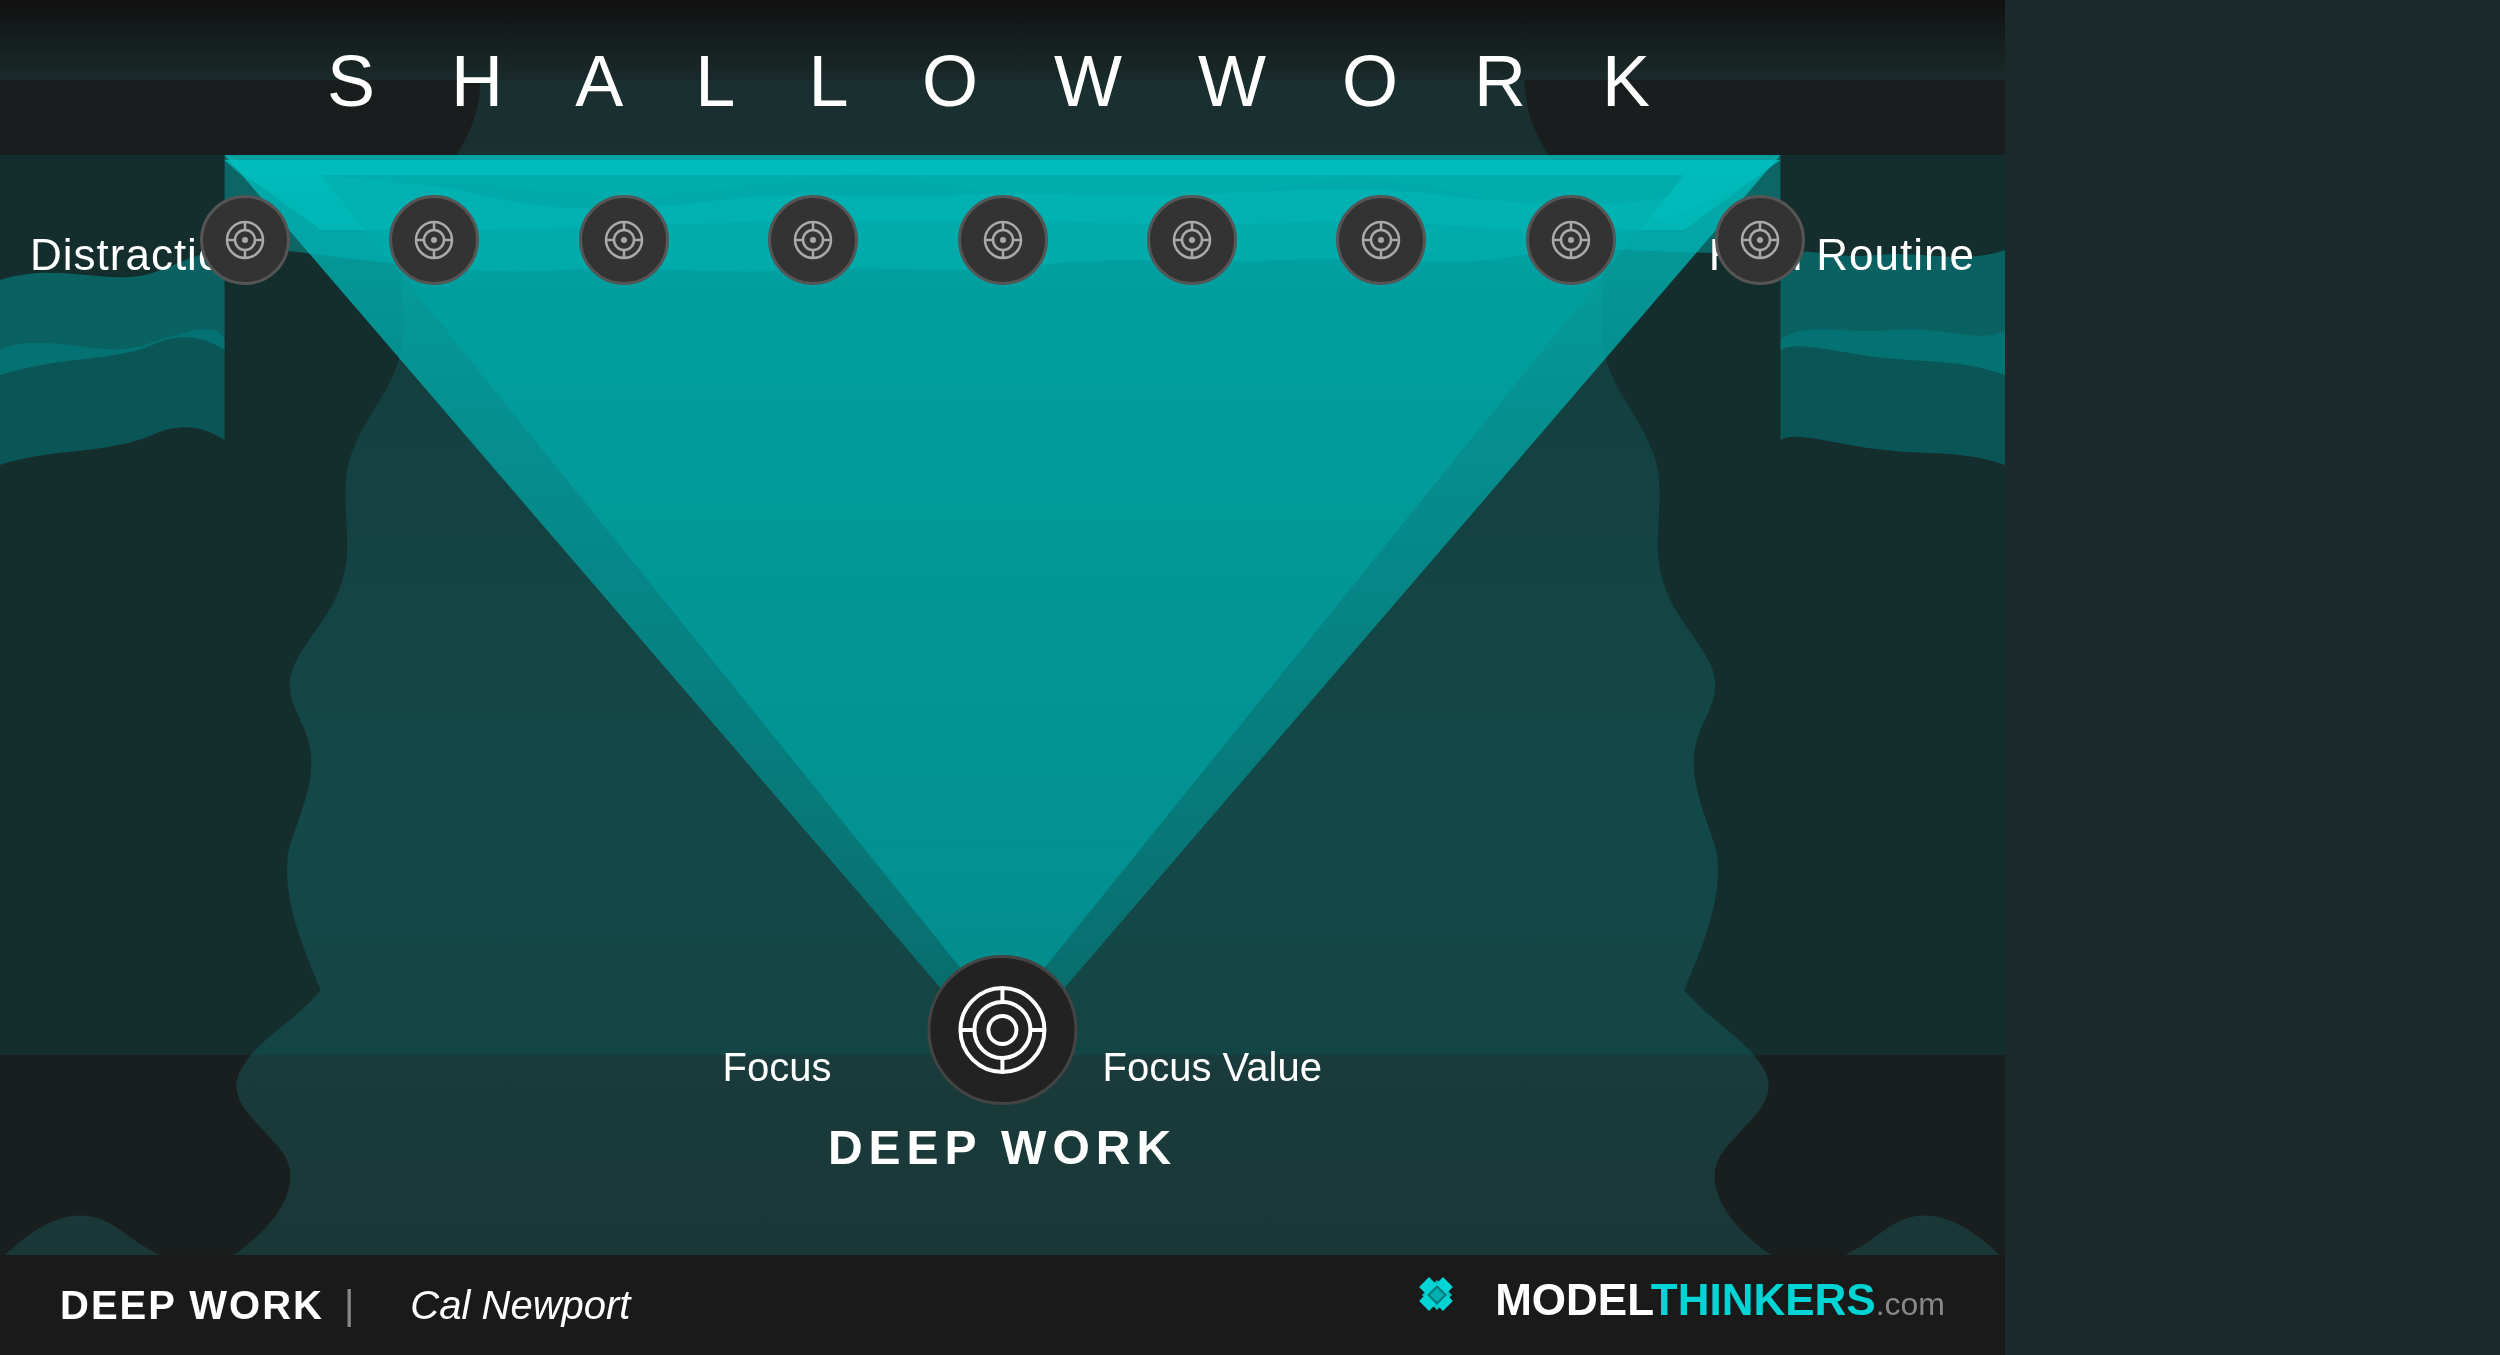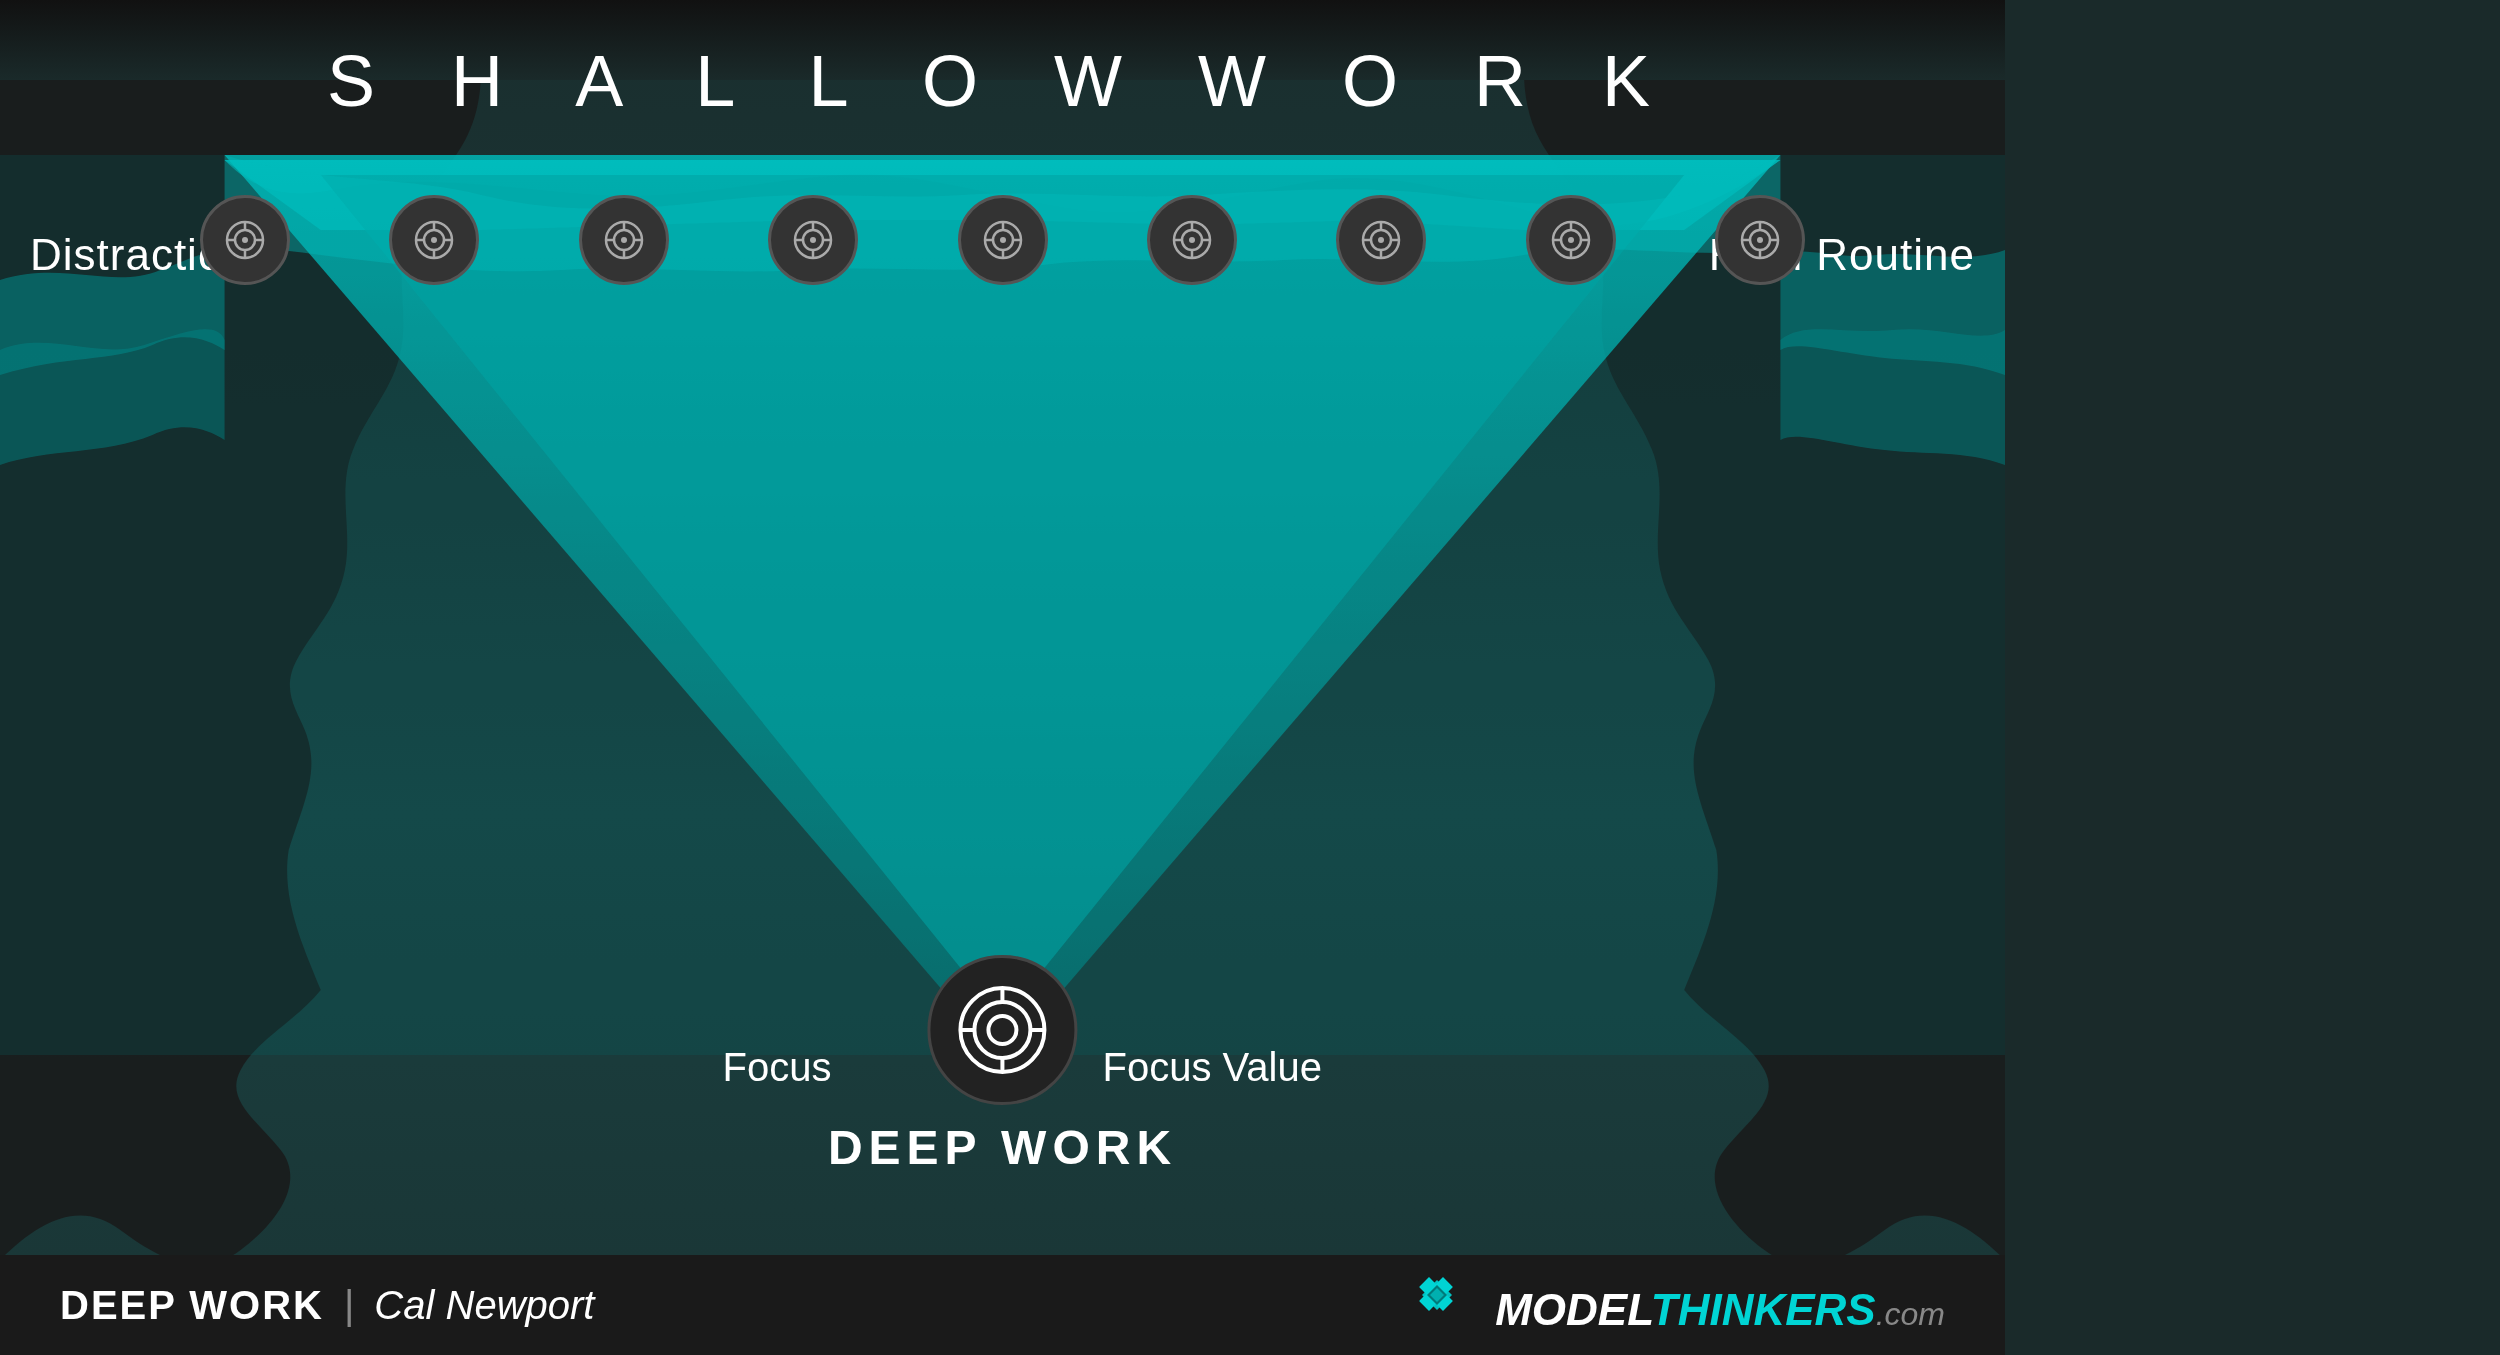--- a/index.html
+++ b/index.html
@@ -201,27 +201,27 @@
       color: #888;
       font-size: 40px;
       font-weight: 300;
     }
 
     .footer-author {
       color: white;
       font-size: 40px;
       font-style: italic;
       font-weight: 300;
+      margin-left: 36px;
     }
 
     .footer-logo {
       display: flex;
-      align-items: flex-end;
+      align-items: flex-start;
       gap: 28px;
-      font-style: italic;
     }
 
     .logo-icon {
       width: 60px;
       height: 60px;
     }
 
     .logo-text {
       font-size: 44px;
       font-weight: 700;

